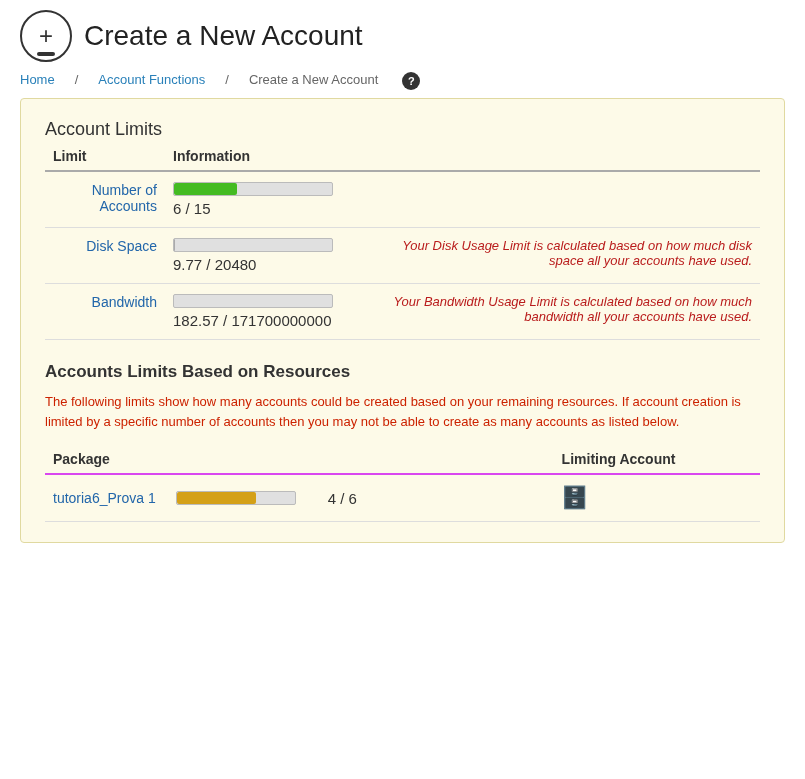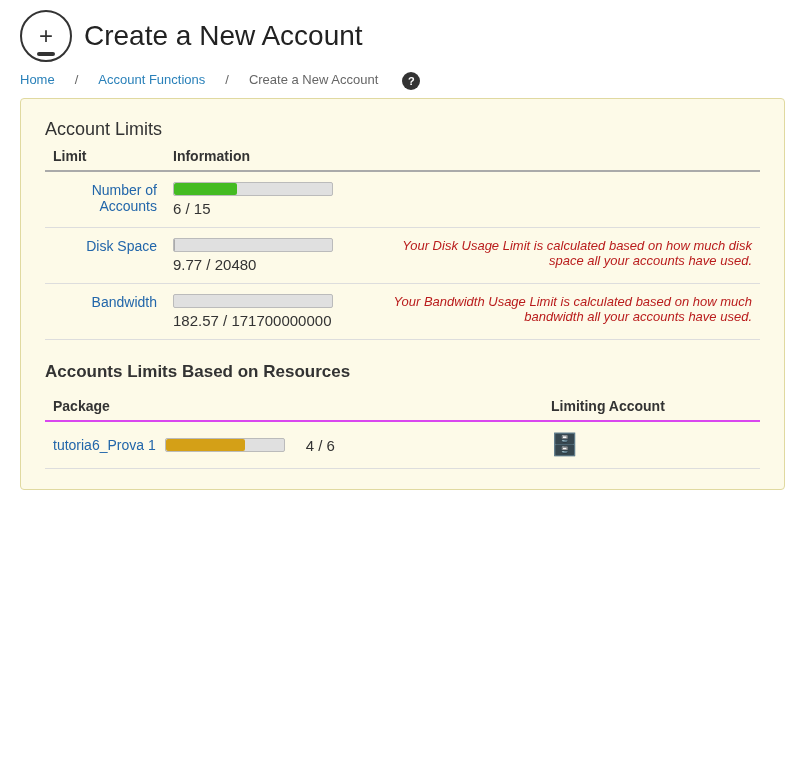--- a/index.html
+++ b/index.html
@@ -251,32 +251,33 @@
               <span class="bar-value">182.57 / 171700000000</span>
             </div>
           </td>
           <td class="info-cell">Your Bandwidth Usage Limit is calculated based on how much bandwidth all your accounts have used.</td>
         </tr>
       </tbody>
   </table>
 
   <div class="resources-section">
     <div class="resources-title">Accounts Limits Based on Resources</div>
+    <div class="resources-warning">The following limits show how many accounts could be created based on your remaining resources. If account creation is limited by a specific number of accounts then you may not be able to create as many accounts as listed below.</div>
 
     <table class="packages-table">
       <thead>
         <tr>
           <th>Package</th>
           <th>Limiting Account</th>
         </tr>
       </thead>
       <tbody id="packages-tbody">
       <tr>
             <td>
-              <div style="display: flex; align-items: center; gap: 9px;">
+              <div style="display: flex; align-items: center; gap: 20px;">
                 <span style="color: rgb(34, 102, 170);">tutoria6_Prova 1  </span>
                 <div class="progress-bar-container" style="display: inline-block; width: 120px;">
                   <div class="progress-bar-fill bar-yellow" style="width: 67%;"></div>
                 </div>
                 <span class="bar-value" style="margin-left: 6px;">4 / 6</span>
               </div>
             </td>
             <td><span class="server-icon">🗄️</span></td>
           </tr>
         </tbody>

